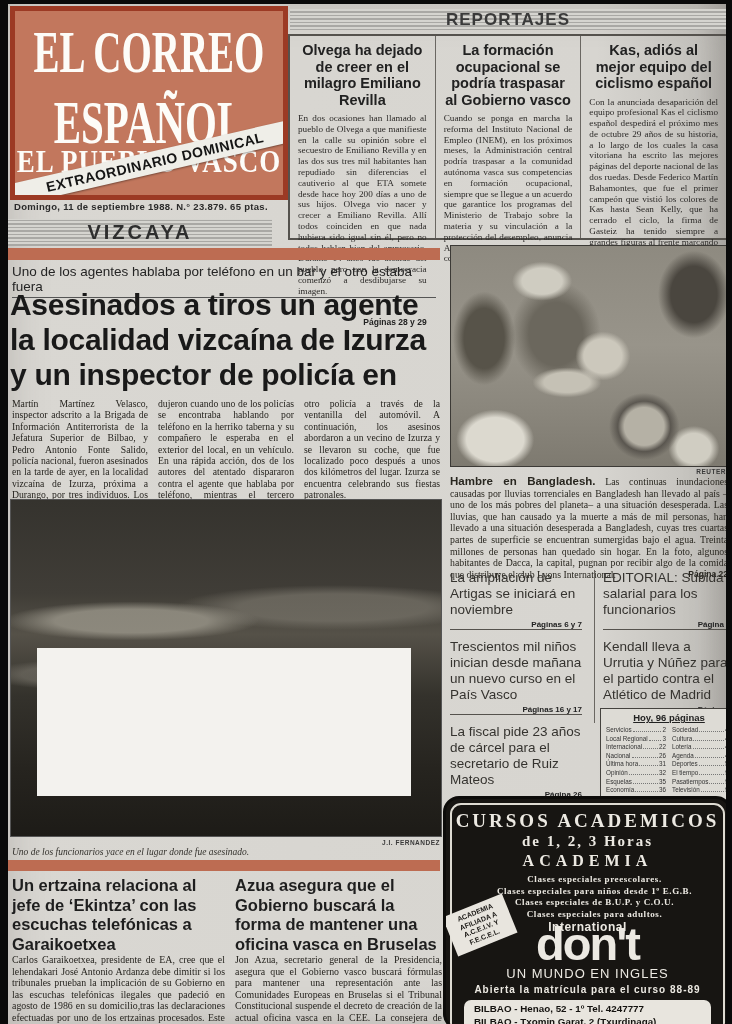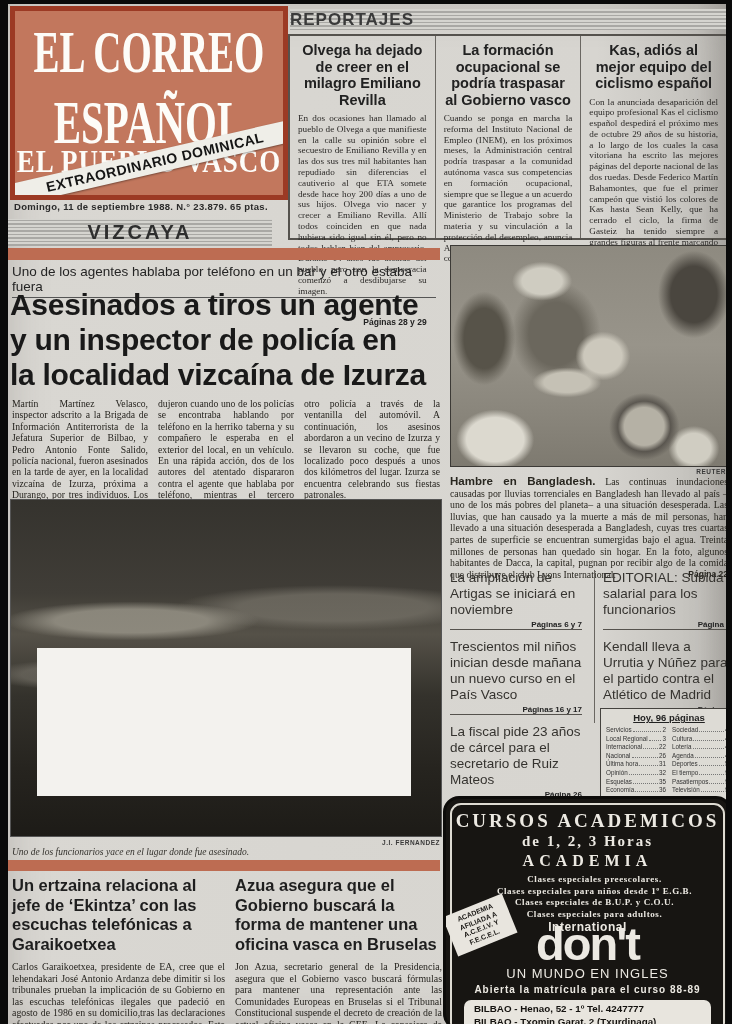--- a/index.html
+++ b/index.html
@@ -24,21 +24,21 @@
                font-weight:bold;font-size:14px;letter-spacing:.5px;padding:3px 0;
                box-shadow:0 1px 2px rgba(0,0,0,.4);}
   #dateline{left:6px;top:197px;width:262px;font-family:"Liberation Sans",sans-serif;
             font-weight:bold;font-size:9.5px;color:#2a2a2a;letter-spacing:.3px;}
   .stripes{background:repeating-linear-gradient(0deg,#a9a8a4 0 1.5px,#d5d4cf 1.5px 3.5px);}
   #vizcaya-band{left:0;top:215px;width:264px;height:27px;display:flex;align-items:center;justify-content:center;}
   #vizcaya-band span{font-family:"Liberation Sans",sans-serif;font-weight:bold;font-size:20px;
                      letter-spacing:3px;color:#2e2e2e;}
 
   
-  #rep-band{left:282px;top:5px;width:436px;height:21px;display:flex;align-items:center;}
+  #rep-band{left:282px;top:5px;width:436px;height:21px;display:flex;align-items:center;justify-content:center;}
   #rep-band span{font-family:"Liberation Sans",sans-serif;font-weight:bold;font-size:17px;
                  letter-spacing:1px;color:#3a3a3a;}
   #rep-box{left:280px;top:30px;width:436px;height:202px;border:2px solid #55524d;display:flex;}
   .rep-col{flex:1;padding:6px 8px 0 8px;display:flex;flex-direction:column;}
   .rep-col + .rep-col{border-left:1px solid #6a6762;}
   .rep-head{font-family:"Liberation Sans",sans-serif;font-weight:bold;font-size:14.5px;
             line-height:16.5px;text-align:center;color:#222;margin-bottom:5px;}
   .rep-body{font-size:9.2px;line-height:10.8px;text-align:justify;color:#2c2a28;}
   .pageref{font-family:"Liberation Sans",sans-serif;font-weight:bold;font-size:8.5px;
            color:#222;text-align:right;margin-top:20px;}
@@ -60,21 +60,21 @@
         radial-gradient(ellipse 120px 20px at 15% 52%,rgba(130,126,116,.5) 0 45%,transparent 75%),
         linear-gradient(180deg,#35332e 0%,#403d37 28%,#555148 40%,#34322c 58%,#26241f 80%,#1d1b17 100%);}
   #censor-box{left:6%;top:44%;width:87%;height:44%;background:#f3f2ee;}
   #main-credit{left:2px;top:835px;width:430px;text-align:right;font-family:"Liberation Sans",sans-serif;
                font-weight:bold;font-size:6.5px;color:#3a3a3a;letter-spacing:.5px;}
   #main-caption{left:4px;top:843px;width:424px;font-style:italic;font-size:9.5px;color:#33312c;}
   #redbar2{left:0;top:856px;width:432px;height:11px;}
 
   
   .bottom-art .head{font-family:"Liberation Sans",sans-serif;font-weight:bold;font-size:16.5px;
-                    line-height:19.5px;color:#1e1e1e;margin-bottom:7px;}
+                    line-height:19.5px;color:#1e1e1e;}
   .bottom-art .body{font-size:9.9px;line-height:11.6px;text-align:justify;color:#26241f;}
   #bottom-left{left:4px;top:872px;width:213px;}
   #bottom-right{left:227px;top:872px;width:207px;}
 
   
   #bangla-photo{left:442px;top:241px;width:276px;height:220px;border:1px solid #3c3a36;
       background:
         radial-gradient(ellipse 52px 40px at 16% 88%,#dcd9cf 0 55%,rgba(220,217,207,0) 75%),
         radial-gradient(ellipse 38px 34px at 55% 50%,#ccc8bc 0 50%,rgba(204,200,188,0) 72%),
         radial-gradient(ellipse 46px 20px at 42% 62%,#c5c1b5 0 50%,rgba(197,193,181,0) 75%),
@@ -168,22 +168,22 @@
       <div class="rep-head">Kas, adiós al mejor equipo del ciclismo español</div>
       <div class="rep-body">Con la anunciada desaparición del equipo profesional Kas el ciclismo español despedirá el próximo mes de octubre 29 años de su historia, a lo largo de los cuales la casa vitoriana ha escrito las mejores páginas del deporte nacional de las dos ruedas. Desde Federico Martín Bahamontes, que fue el primer campeón que vistió los colores de Kas hasta Sean Kelly, que ha cerrado el ciclo, la firma de Gasteiz ha tenido siempre a grandes figuras al frente marcando una trayectoria que dentro de pocas fechas quedará cortada quizá para siempre.</div>
       <div class="pageref">Página 53</div>
     </div>
   </div>
 
   <div class="abs redbar" id="redbar1"></div>
   <div class="abs" id="kicker">Uno de los agentes hablaba por teléfono en un bar y el otro estaba fuera</div>
   <div class="abs" id="main-headline">
     <div>Asesinados a tiros un agente</div>
+    <div>la localidad vizcaína de Izurza</div>
     <div>y un inspector de policía en</div>
-    <div>la localidad vizcaína de Izurza</div>
   </div>
   <div class="abs" id="main-cols">
     <div class="story-col">Martín Martínez Velasco, inspector adscrito a la Brigada de Información Antiterrorista de la Jefatura Superior de Bilbao, y Pedro Antonio Fonte Salido, policía nacional, fueron asesinados en la tarde de ayer, en la localidad vizcaína de Izurza, próxima a Durango, por tres individuos. Los hechos se pro-</div>
     <div class="story-col">dujeron cuando uno de los policías se encontraba hablando por teléfono en la herriko taberna y su compañero le esperaba en el exterior del local, en un vehículo. En una rápida acción, dos de los autores del atentado dispararon contra el agente que hablaba por teléfono, mientras el tercero tiroteaba al</div>
     <div class="story-col">
       <span>otro policía a través de la ventanilla del automóvil. A continuación, los asesinos abordaron a un vecino de Izurza y se llevaron su coche, que fue localizado poco después a unos dos kilómetros del lugar. Izurza se encuentra celebrando sus fiestas patronales.</span>
       <div class="pageref">Página 31</div>
     </div>
   </div>
   <div class="abs" id="main-photo">

